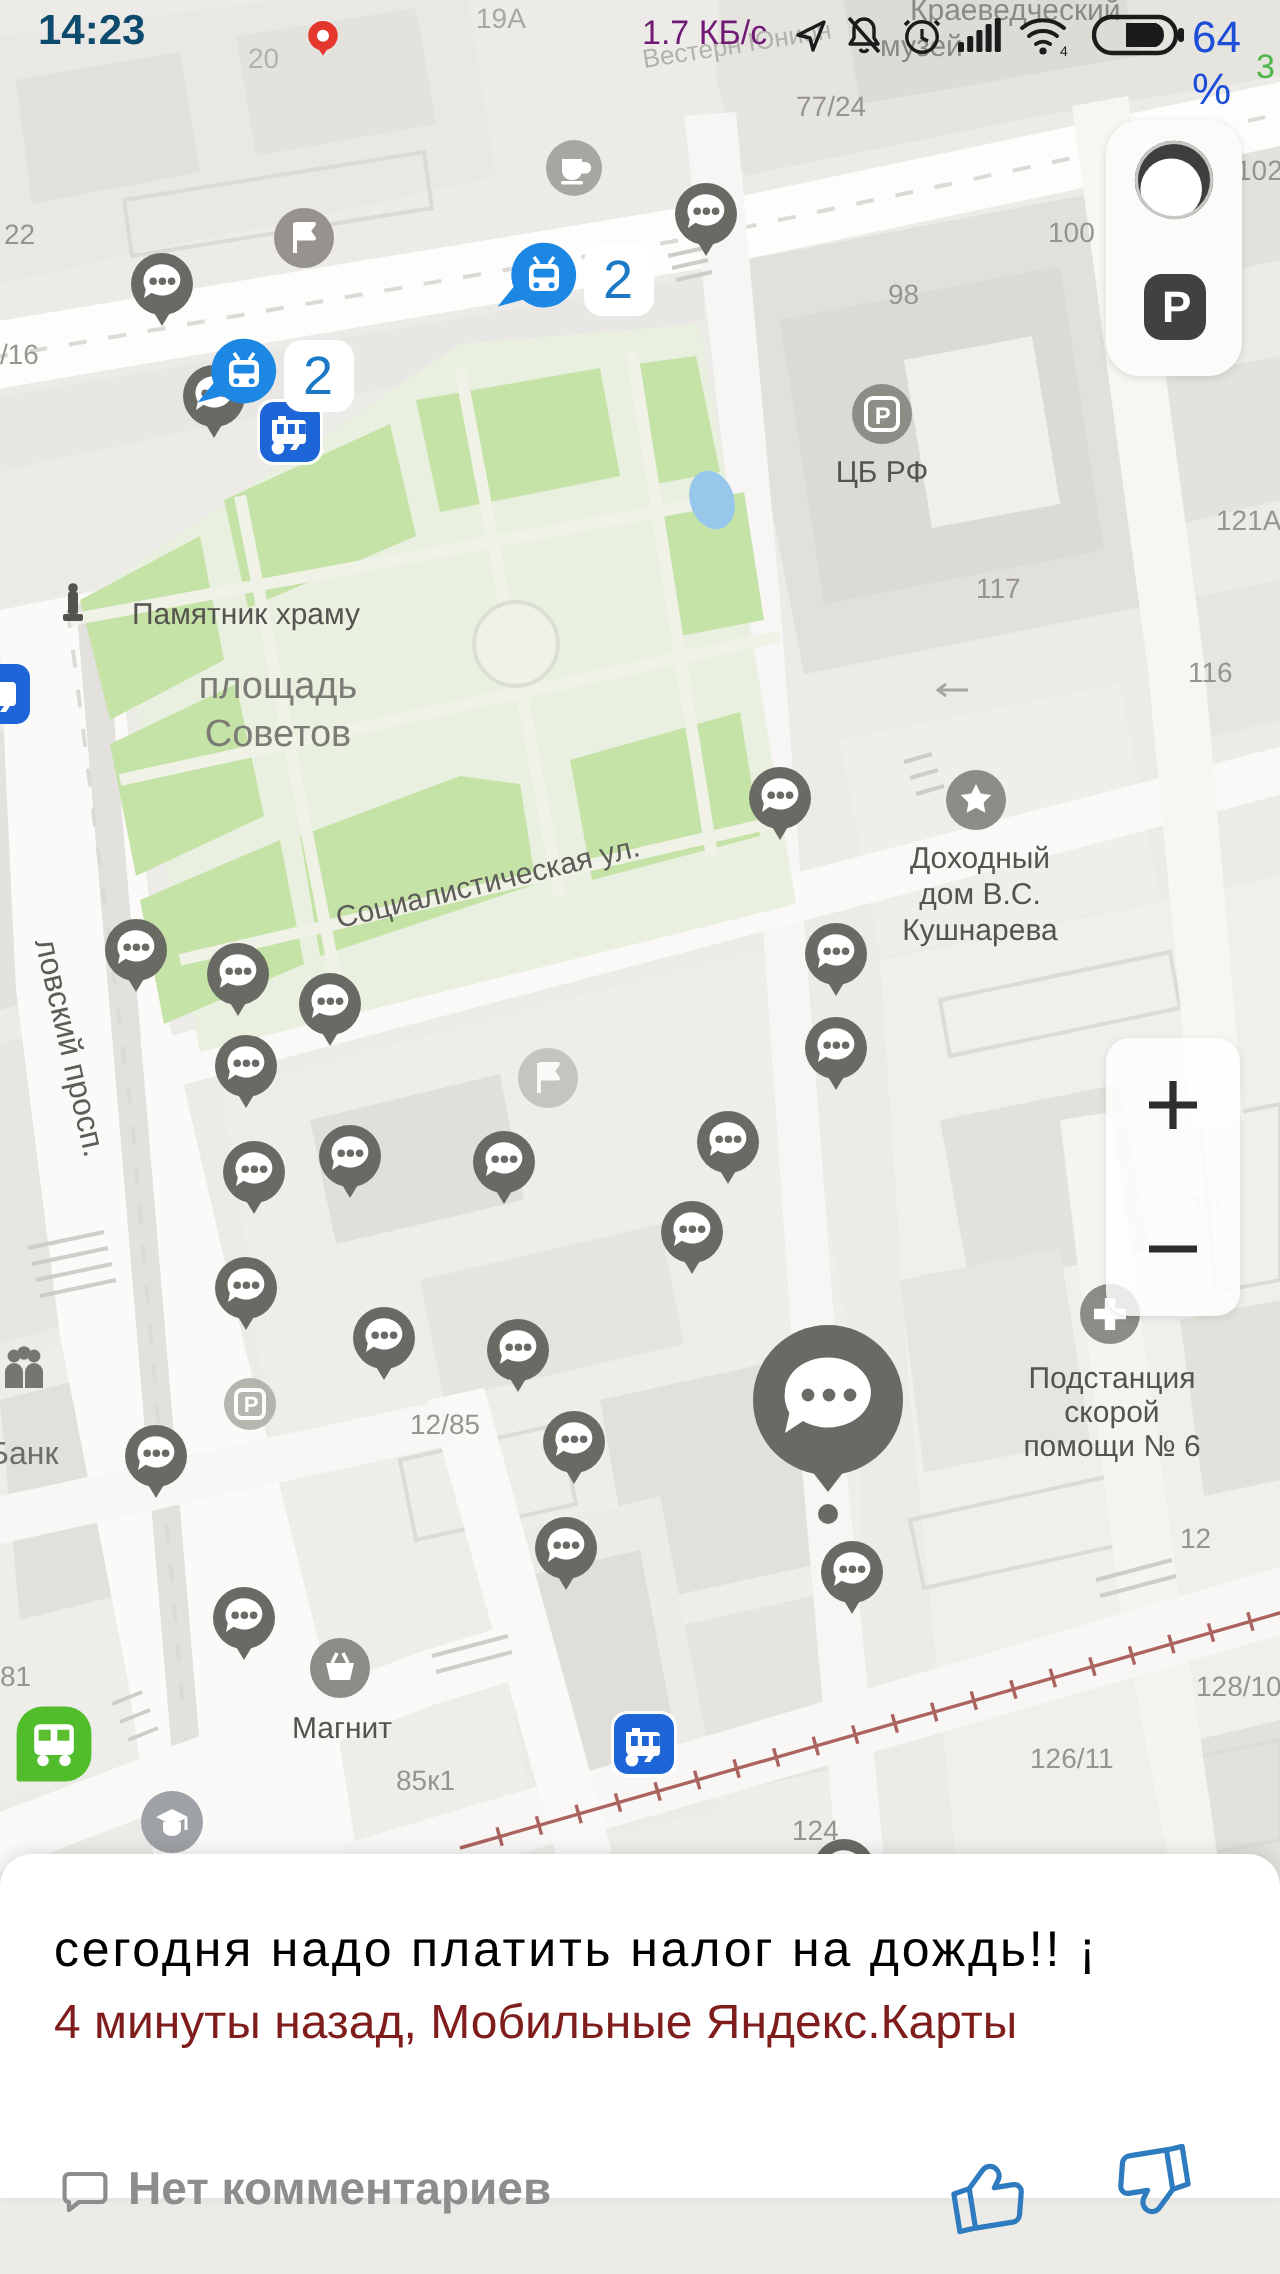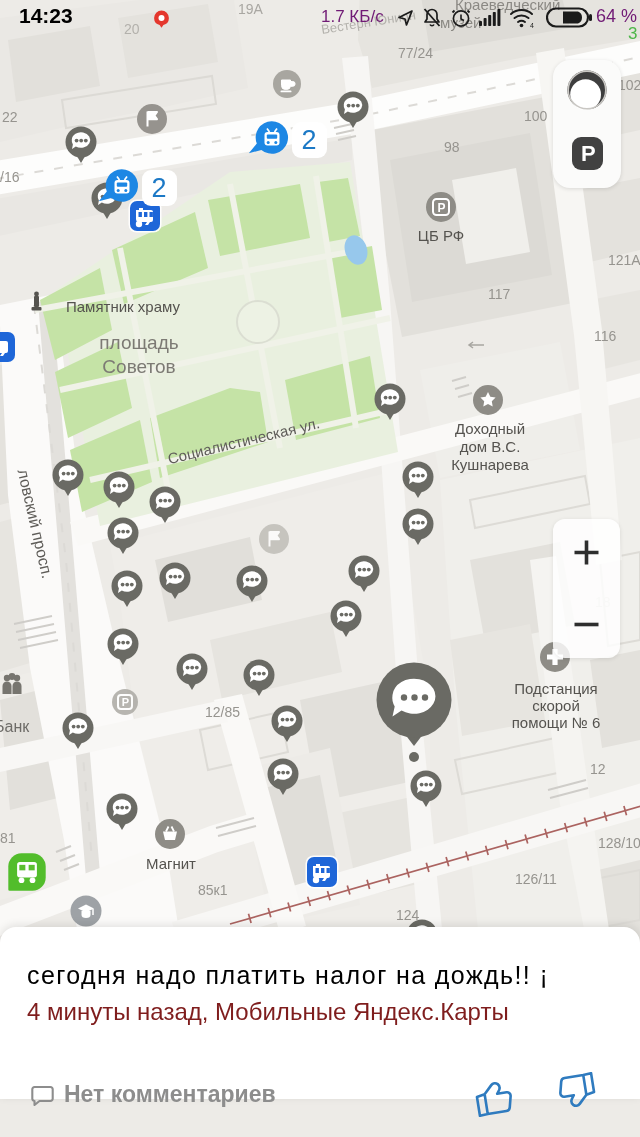--- a/index.html
+++ b/index.html
@@ -484,21 +484,21 @@
       <circle cx="-10" cy="-2.5" r="3.2" fill="#6A6A64"></circle>
       <circle cx="0.5" cy="-2.5" r="3.2" fill="#6A6A64"></circle>
       <circle cx="11" cy="-2.5" r="3.2" fill="#6A6A64"></circle>
       <circle cx="0" cy="57" r="5" fill="#6A6A64"></circle>
     </g>
   </g>
 </svg>
 
 <div class="abs" id="statusbar" style="left:0;top:0;width:640px;height:36px;">
 
-  <div class="abs" style="left:19px;top:4px;font-size:21px;font-weight:bold;color:#000000;">14:23</div>
+  <div class="abs" style="left:19px;top:4px;font-size:21px;font-weight:bold;color:#0c4a6e;">14:23</div>
 
   <svg class="abs" style="left:151px;top:9px;" width="21" height="20" viewBox="0 0 21 20">
         <path d="M 10.5,1.5 a 7.4,7.4 0 0 1 7.4,7.4 a 7.4,7.4 0 0 1 -5.5,7.1 l -1.9,2.8 l -1.9,-2.8 a 7.4,7.4 0 0 1 -5.5,-7.1 a 7.4,7.4 0 0 1 7.4,-7.4 Z" fill="#E4372D"></path>
         <circle cx="10.5" cy="8.9" r="3" fill="#FFFFFF"></circle>
       </svg>
 
   <div class="abs" style="left:321px;top:7px;font-size:17px;color:#701a75;">1.7 КБ/с</div>
 
   <svg class="abs" style="left:396px;top:8px;" width="19" height="19" viewBox="0 0 19 19">
         <path d="M 16,3 L 3,9.5 L 9,11 L 10.5,17 Z" fill="none" stroke="#1B1B1B" stroke-width="1.7" stroke-linejoin="round"></path>
@@ -537,21 +537,21 @@
           <text x="22" y="22">4</text>
         </g>
       </svg>
 
   <svg class="abs" style="left:546px;top:7px;" width="46" height="21" viewBox="0 0 46 21">
         <rect x="1" y="1.5" width="41" height="18" rx="9" fill="none" stroke="#1B1B1B" stroke-width="2.2"></rect>
         <path d="M 17,4.5 h 15 a 6.5,6.5 0 0 1 0,12 h -15 Z" fill="#1B1B1B"></path>
         <rect x="43" y="7" width="3" height="7" rx="1.5" fill="#1B1B1B"></rect>
       </svg>
 
-  <div class="abs" style="left:596px;top:6px;font-size:18px;color:#701a75;">64 %</div>
+  <div class="abs" style="left:596px;top:6px;font-size:22px;color:#1d4ed8;">64 %</div>
 
   <div class="abs" style="left:628px;top:24px;font-size:17px;color:#4CB648;">3</div>
 </div>
 
 <div class="abs" id="topctl" style="left:553px;top:60px;width:68px;height:128px;background:#FBFBFA;border-radius:17px;box-shadow:0 1px 4px rgba(0,0,0,0.12);">
 
   <svg class="abs" style="left:13px;top:9px;" width="42" height="42" viewBox="0 0 42 42">
         <circle cx="21" cy="21" r="19.6" fill="#3E3E3E"></circle>
         <circle cx="19.6" cy="25.6" r="15.4" fill="#FFFFFF"></circle>
         <circle cx="21" cy="21" r="18.8" fill="none" stroke="#C9C7C3" stroke-width="1.6"></circle>

